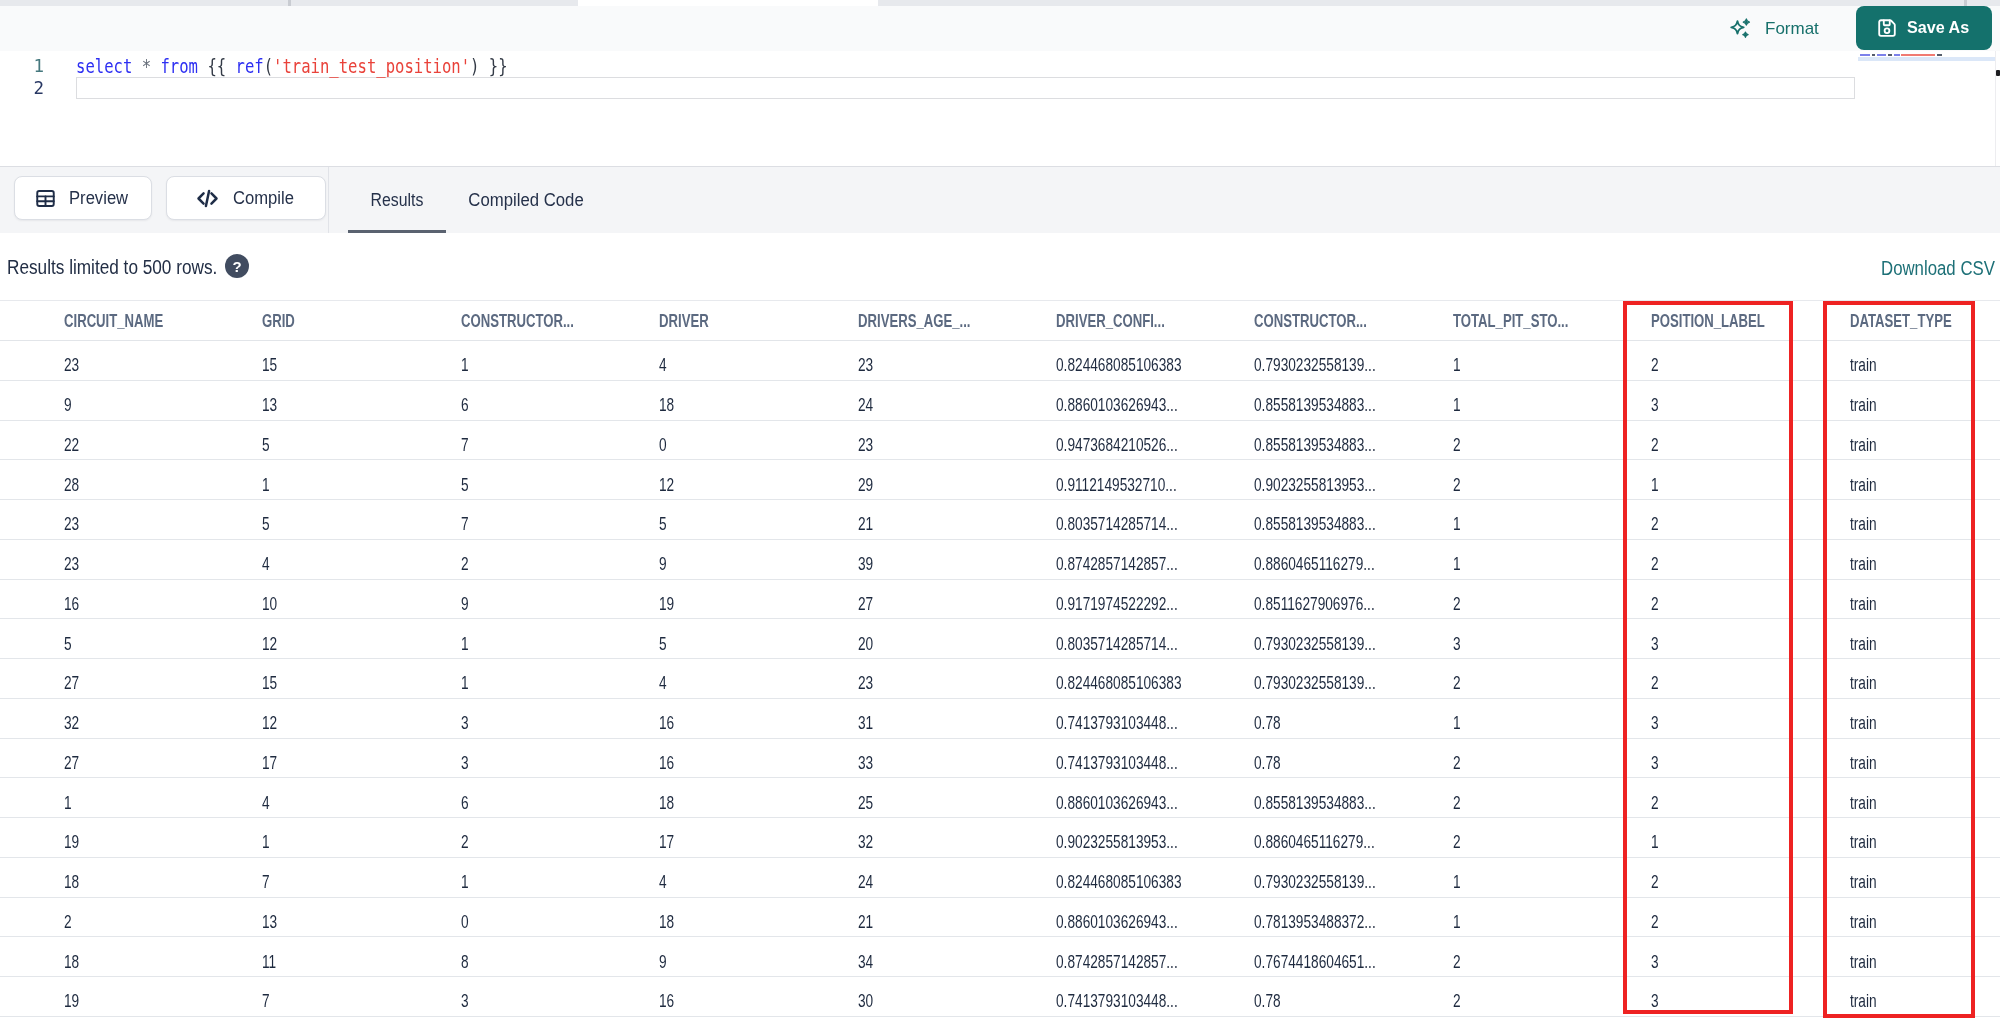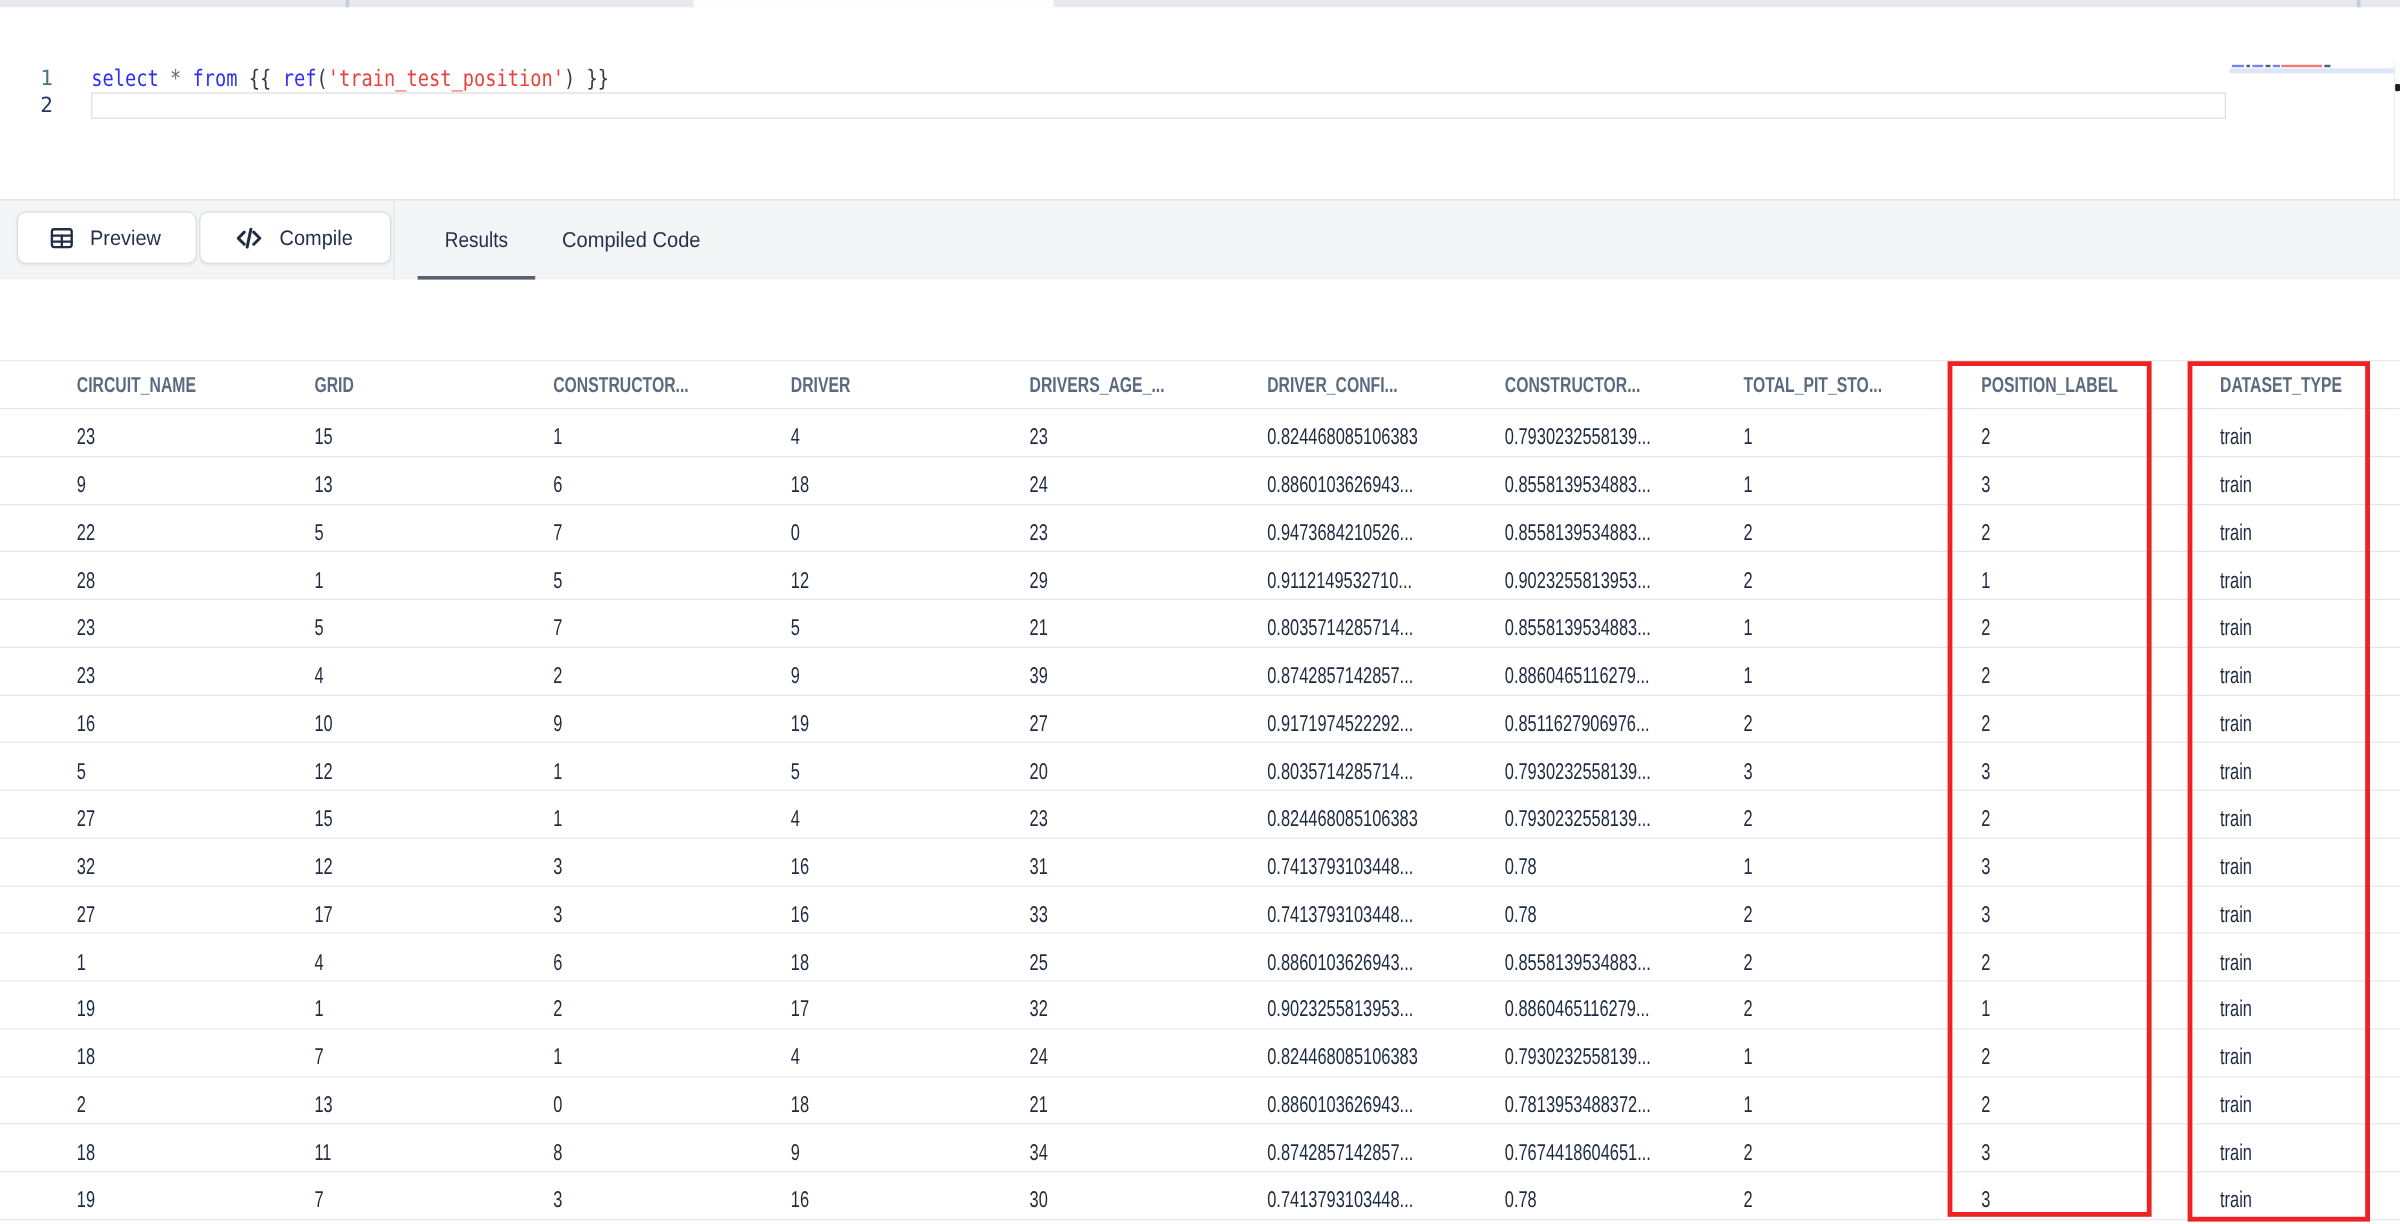--- a/index.html
+++ b/index.html
@@ -44,21 +44,21 @@
   .scrolltrack{position:absolute;left:1995px;top:0;width:1px;height:115px;background:#ededf0;}
   .cursor-mark{position:absolute;left:1996px;top:19px;width:4px;height:6px;background:#1d1d20;border-radius:1px;}
 
   
   .toolbar{position:absolute;left:0;top:166px;width:2000px;height:67px;background:#f4f5f7;
     border-top:1px solid #dcdee3;box-sizing:border-box;}
   .pbtn{position:absolute;top:9px;height:44px;background:#ffffff;border:1px solid #dbdee4;
     border-radius:8px;box-sizing:border-box;display:flex;align-items:center;justify-content:center;
     gap:12px;color:#25314a;box-shadow:0 1px 2px rgba(16,24,40,0.06);cursor:pointer;}
   .pbtn .lbl{font-size:17.5px;font-weight:500;}
-  .btn-preview{left:14px;width:150px;}
+  .btn-preview{left:14px;width:138px;}
   .btn-compile{left:166px;width:160px;}
   .vdivider{position:absolute;left:328px;top:0;width:1px;height:66px;background:#e1e3e8;}
   .ptab{position:absolute;top:0;height:66px;display:flex;align-items:center;justify-content:center;
     color:#25314a;font-size:18px;font-weight:500;cursor:pointer;}
   .ptab .sq{transform-origin:50% 50%;}
   .tab-results{left:348px;width:98px;}
   .tab-compiled{left:446px;width:161px;}
   .tab-underline{position:absolute;left:348px;top:63px;width:98px;height:3px;background:#5a6270;}
 
   
@@ -91,20 +91,42 @@
 <body>
 
 <div class="screen">
 
   <div class="tabstrip">
     <div class="tabstrip-active"></div>
     <div class="tabsep s1"></div>
     <div class="tabsep s2"></div>
   </div>
 
+  <div class="editor-header">
+    <div class="format-btn">
+      <span>
+        <svg width="27" height="27" viewBox="0 0 24 24" fill="none" stroke="#17706b" stroke-width="1.7" stroke-linejoin="round">
+          <path d="M9.3 4.6 C10 8.2 11.2 9.4 14.8 10.1 C11.2 10.8 10 12 9.3 15.6 C8.6 12 7.4 10.8 3.8 10.1 C7.4 9.4 8.6 8.2 9.3 4.6 Z"></path>
+          <path d="M17.2 2.6 C17.55 4.4 18.2 5.05 20 5.4 C18.2 5.75 17.55 6.4 17.2 8.2 C16.85 6.4 16.2 5.75 14.4 5.4 C16.2 5.05 16.85 4.4 17.2 2.6 Z" fill="#17706b" stroke-width="1"></path>
+          <path d="M16.4 14.2 C16.7 15.75 17.25 16.3 18.8 16.6 C17.25 16.9 16.7 17.45 16.4 19 C16.1 17.45 15.55 16.9 14 16.6 C15.55 16.3 16.1 15.75 16.4 14.2 Z" fill="#17706b" stroke-width="1"></path>
+        </svg>
+      </span>
+      <span class="lbl sq" style="--s:1">Format</span>
+    </div>
+    <div class="saveas-btn">
+      <span>
+        <svg width="22" height="22" viewBox="0 0 24 24" fill="none" stroke="#ffffff" stroke-width="2" stroke-linecap="round" stroke-linejoin="round">
+          <path d="M15.2 3.5 A2 2 0 0 1 16.6 4.1 L19.9 7.4 A2 2 0 0 1 20.5 8.8 V18.5 A2 2 0 0 1 18.5 20.5 H5.5 A2 2 0 0 1 3.5 18.5 V5.5 A2 2 0 0 1 5.5 3.5 Z"></path>
+          <path d="M8.5 3.8 V8.2 A0.8 0.8 0 0 0 9.3 9 H14.2 A0.8 0.8 0 0 0 15 8.2 V3.8"></path>
+          <circle cx="12" cy="15" r="2.6"></circle>
+        </svg>
+      </span>
+      <span class="lbl sq" style="--s:0.95">Save As</span>
+    </div>
+  </div>
 
   <div class="editor">
     <div class="ln n1">1</div>
     <div class="ln n2">2</div>
     <div class="activeline"></div>
     <div class="codeline"><span class="sq" style="--s:0.82" id="code-tokens"><span class="tok-kw">select</span><span> </span><span class="tok-op">*</span><span> </span><span class="tok-kw">from</span><span> </span><span class="tok-br">{{</span><span> </span><span class="tok-fn">ref</span><span class="tok-br">(</span><span class="tok-str">'train_test_position'</span><span class="tok-br">)</span><span> </span><span class="tok-br">}}</span></span></div>
     <div class="minimap">
       <div class="mm" style="left:2px;width:10px;background:#7b80ea;"></div>
       <div class="mm" style="left:14px;width:3px;background:#565d6b;"></div>
       <div class="mm" style="left:19px;width:9px;background:#7b80ea;"></div>
@@ -143,20 +165,27 @@
     <div class="vdivider"></div>
     <div class="ptab tab-results">
       <span class="sq" style="--s:0.88">Results</span>
     </div>
     <div class="ptab tab-compiled">
       <span class="sq" style="--s:0.93">Compiled Code</span>
     </div>
     <div class="tab-underline"></div>
   </div>
 
+  <div class="meta">
+    <div class="meta-text"><span class="sq" style="--s:0.86">Results limited to 500 rows.</span></div>
+    <div class="help-icon">
+        <span>?</span>
+      </div>
+    <div class="download-link"><span class="sq" style="--s:0.84">Download CSV</span></div>
+  </div>
 
   <div class="grid">
     <div class="grid-header" id="grid-header">
         <div class="cell">
           <span class="sq" style="--s: 0.73;">CIRCUIT_NAME</span>
         </div>
         <div class="cell">
           <span class="sq" style="--s: 0.73;">GRID</span>
         </div>
         <div class="cell">

